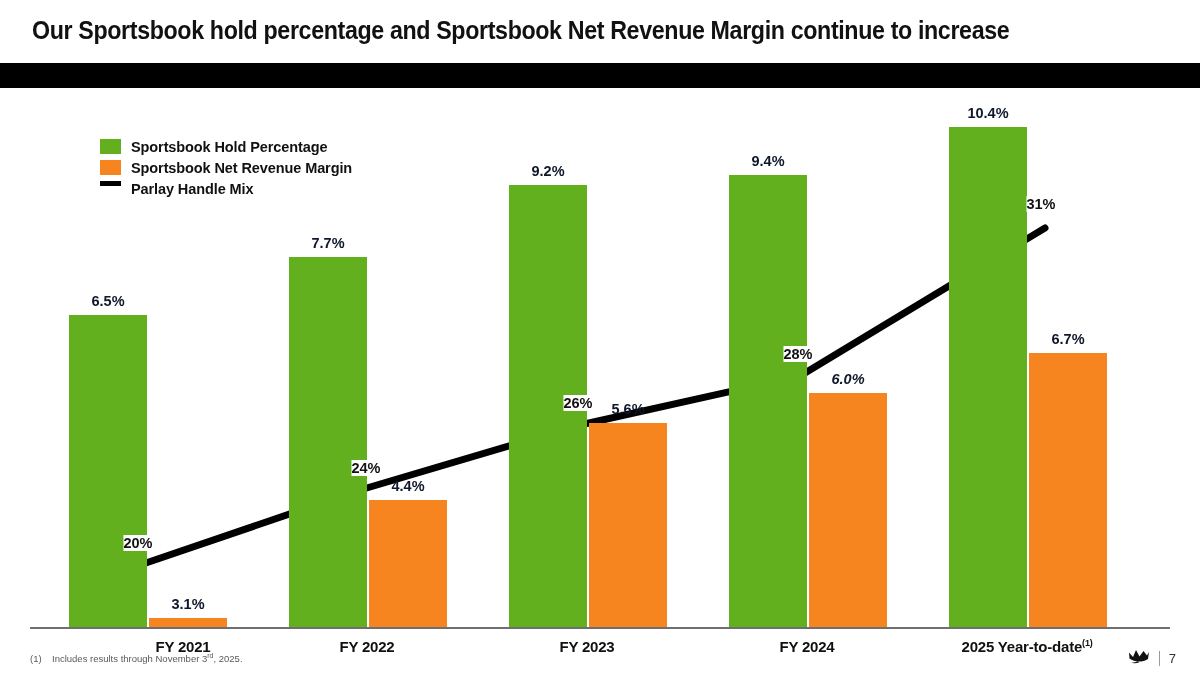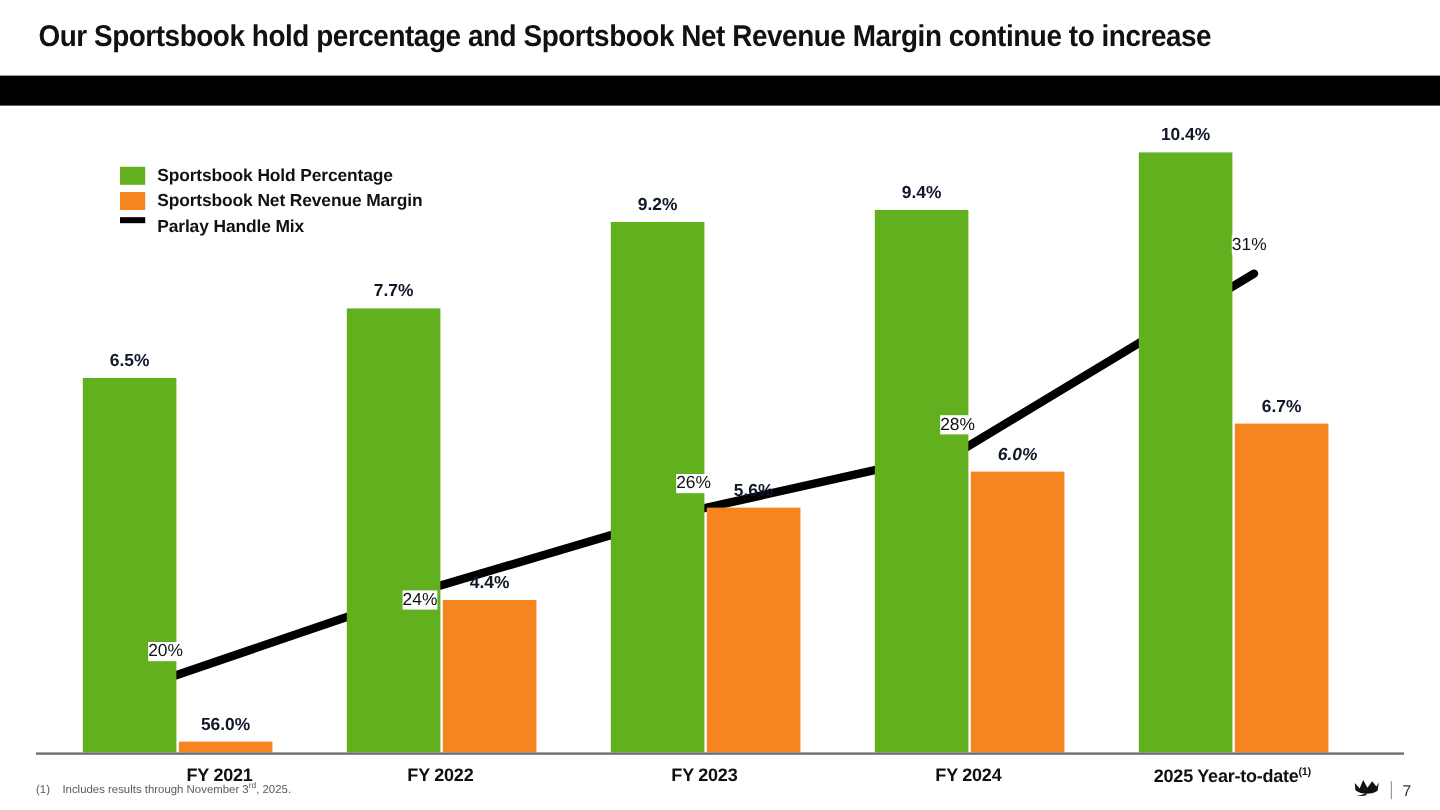--- a/index.html
+++ b/index.html
@@ -120,21 +120,21 @@
     left: 0;
     top: 0;
     width: 1140px;
     height: 533px;
     overflow: visible;
     pointer-events: none;
   }
   .line-label {
     position: absolute;
     font-size: 14.5px;
-    font-weight: normal;
+    font-weight: bold;
     color: #111111;
     background: #ffffff;
     padding: 0px 0;
     white-space: nowrap;
     transform: translate(-50%, -50%);
   }
 
   
   .cat-label {
     position: absolute;
@@ -211,21 +211,21 @@
           <span class="legend-label">Parlay Handle Mix</span>
         </div>
       </div>
 
     <svg id="line-svg" viewBox="0 0 1140 533" preserveAspectRatio="none">
         <path d="M110 470 L330 395 L550 330 L770 281 L1015 133" fill="none" stroke="#000000" stroke-width="7" stroke-linecap="round" stroke-linejoin="round"></path>
       </svg>
   <div class="bar" style="left: 39px; width: 78px; height: 312.5px; background: rgb(98, 176, 30);"></div>
       <div class="bar-value" style="left: 78px; top: 197.5px;">6.5%</div>
       <div class="bar" style="left: 119px; width: 78px; height: 9px; background: rgb(246, 133, 31);"></div>
-      <div class="bar-value" style="left: 158px; top: 501px;">56.0%</div>
+      <div class="bar-value" style="left: 158px; top: 501px;">3.1%</div>
       <div class="cat-label" style="left: 117px; margin-left: 36px;"><span>FY 2021</span></div>
       <div class="bar" style="left: 259px; width: 78px; height: 370.192px; background: rgb(98, 176, 30);"></div>
       <div class="bar-value" style="left: 298px; top: 139.808px;">7.7%</div>
       <div class="bar" style="left: 339px; width: 78px; height: 127px; background: rgb(246, 133, 31);"></div>
       <div class="bar-value" style="left: 378px; top: 383px;">4.4%</div>
       <div class="cat-label" style="left: 337px;"><span>FY 2022</span></div>
       <div class="bar" style="left: 479px; width: 78px; height: 442.308px; background: rgb(98, 176, 30);"></div>
       <div class="bar-value" style="left: 518px; top: 67.6923px;">9.2%</div>
       <div class="bar" style="left: 559px; width: 78px; height: 204px; background: rgb(246, 133, 31);"></div>
       <div class="bar-value" style="left: 598px; top: 306px;">5.6%</div>
@@ -234,21 +234,21 @@
       <div class="bar-value" style="left: 738px; top: 58.0769px;">9.4%</div>
       <div class="bar" style="left: 779px; width: 78px; height: 234px; background: rgb(246, 133, 31);"></div>
       <div class="bar-value" style="left: 818px; top: 276px; font-style: italic;">6.0%</div>
       <div class="cat-label" style="left: 777px;"><span>FY 2024</span></div>
       <div class="bar" style="left: 919px; width: 78px; height: 500px; background: rgb(98, 176, 30);"></div>
       <div class="bar-value" style="left: 958px; top: 10px;">10.4%</div>
       <div class="bar" style="left: 999px; width: 78px; height: 274px; background: rgb(246, 133, 31);"></div>
       <div class="bar-value" style="left: 1038px; top: 236px;">6.7%</div>
       <div class="cat-label" style="left: 997px; text-align: right;"><span>2025 Year-to-date</span><sup>(1)</sup></div>
       <div class="line-label" style="left: 108px; top: 448px;">20%</div>
-      <div class="line-label" style="left: 320px; top: 373px; margin-top: 32px;">24%</div>
+      <div class="line-label" style="left: 336px; top: 373px;">24%</div>
       <div class="line-label" style="left: 548px; top: 308px;">26%</div>
       <div class="line-label" style="left: 768px; top: 259px;">28%</div>
       <div class="line-label" style="left: 1011px; top: 109px;">31%</div>
     </div>
 
   <div id="axis-line"></div>
 </div>
 
 <div id="footnote">
   <span class="fn-mark">(1)</span><span>Includes results through November 3</span><sup>rd</sup><span>, 2025.</span>

